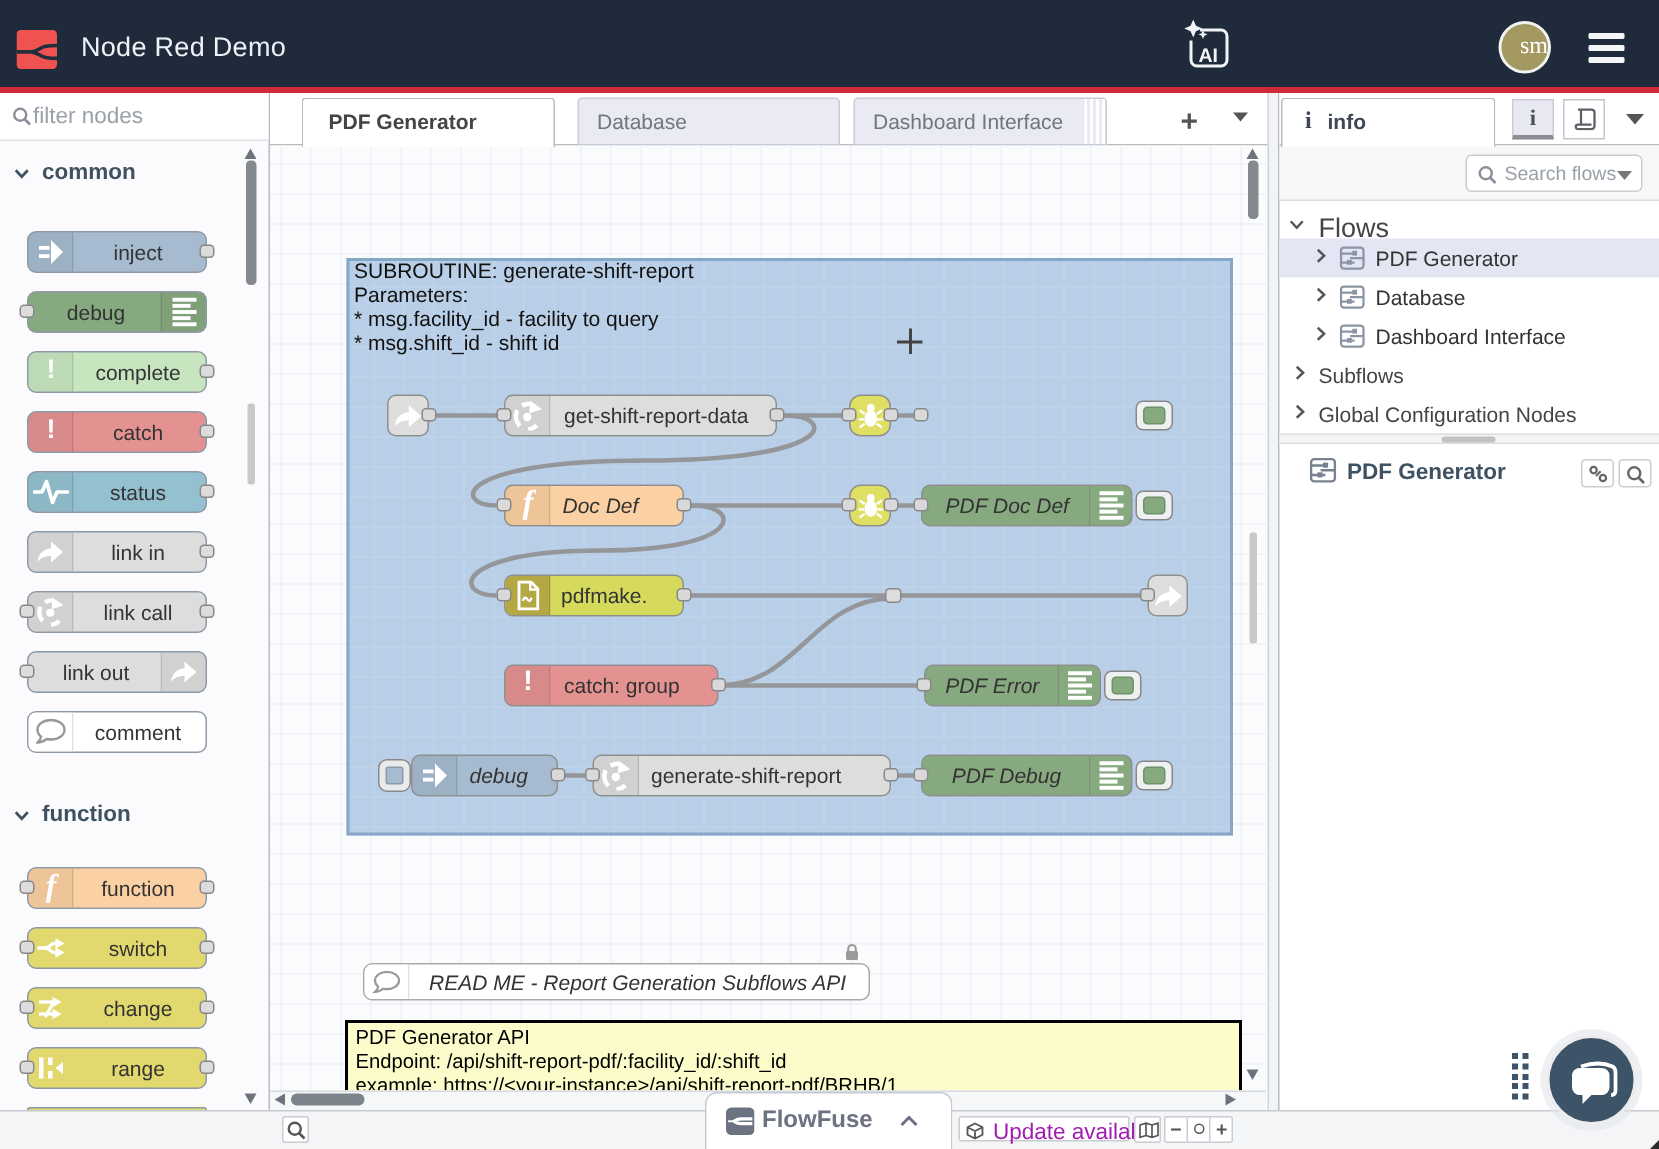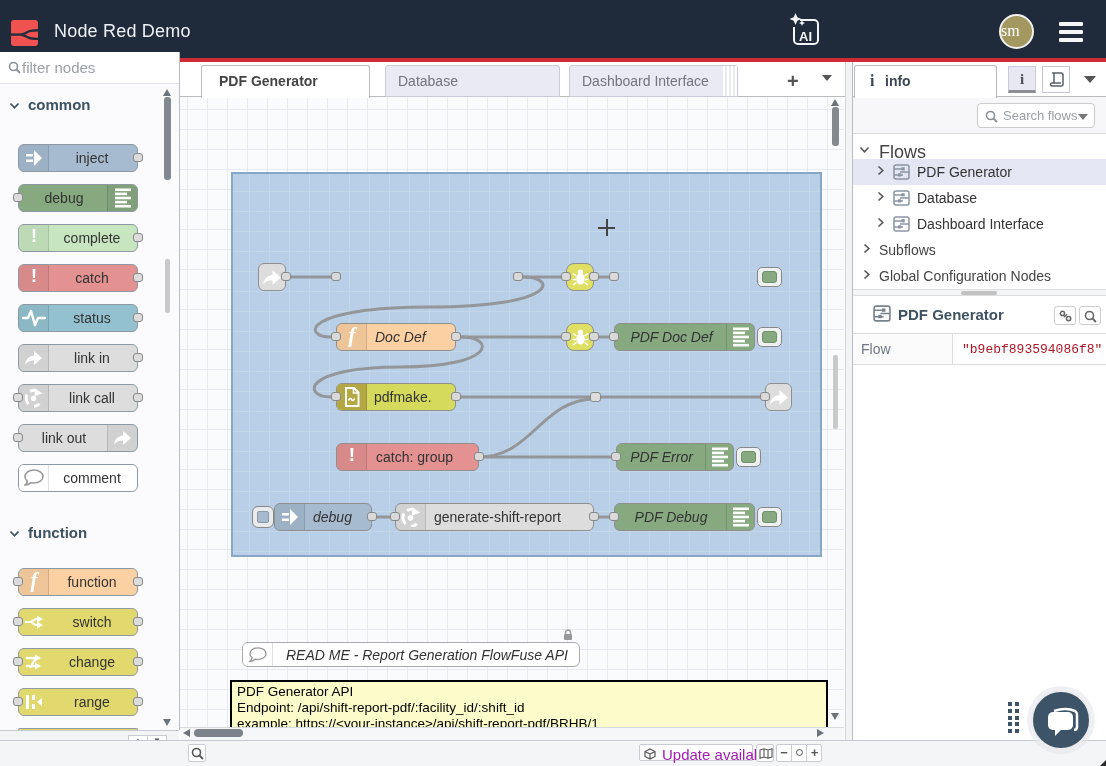--- a/index.html
+++ b/index.html
@@ -8,26 +8,26 @@
 
 
 #header { position:absolute; left:0; top:0; width:1106px; height:58px; background:#1f2a3a; }
 #redline { position:absolute; left:0; top:58px; width:1106px; height:4px; background:#ce2b36; }
 #logo { position:absolute; left:11px; top:20px; width:27px; height:26px; }
 #title { position:absolute; left:54px; top:21px; font-size:18px; color:#eef1f5; letter-spacing:0.2px; }
 #aiicon { position:absolute; left:787px; top:13px; width:34px; height:34px; }
 #deploy { position:absolute; left:841px; top:17px; width:131px; height:29px; background:#3a4352; border-radius:3px; }
 #deploy .dtext { position:absolute; left:52px; top:6px; font-size:15px; color:#8c95a2; }
 #deploy .caret { position:absolute; left:113px; top:12px; width:0; height:0; border-left:6px solid transparent; border-right:6px solid transparent; border-top:7px solid #9aa2ae; }
-#avatar { position:absolute; left:999px; top:14px; width:35px; height:35px; border-radius:50%; background:#a3985f; border:2px solid #f2f2f2; color:#fff; font-size:16px; font-family:"Liberation Serif",serif; text-align:left; line-height:30px; }
+#avatar { position:absolute; left:999px; top:14px; width:35px; height:35px; border-radius:50%; background:#a3985f; border:2px solid #f2f2f2; color:#fff; font-size:16px; font-family:"Liberation Serif",serif; text-align:right; line-height:30px; }
 #burger { position:absolute; left:1059px; top:22px; width:24px; }
 #burger div { height:4px; background:#f5f6f8; margin-bottom:4px; border-radius:1px; }
 
 
-#palette { position:absolute; left:0; top:52px; width:180px; height:678px; background:#fbfbfd; border-right:1px solid #b8bcc3; }
+#palette { position:absolute; left:0; top:62px; width:180px; height:678px; background:#fbfbfd; border-right:1px solid #b8bcc3; }
 #pal-search { position:absolute; left:0; top:0; width:179px; height:32px; background:#fff; border-bottom:1px solid #dfe2e7; }
 #pal-search .ph { position:absolute; left:22px; top:7px; font-size:15px; color:#9aa0a8; }
 .cat-h { position:absolute; left:28px; font-size:15px; font-weight:bold; color:#3e5262; }
 .pnode { position:absolute; left:18px; width:120px; height:28px; border:1px solid #8d99a5; border-radius:6px; font-size:14px; color:#333; }
 .pnode .lbl { position:absolute; top:5px; width:100%; text-align:center; }
 .picon-l { position:absolute; left:0; top:0; width:30px; height:26px; background:rgba(0,0,0,0.05); border-right:1px solid rgba(0,0,0,0.12); border-radius:5px 0 0 5px; }
 .picon-r { position:absolute; right:0; top:0; width:30px; height:26px; background:rgba(0,0,0,0.05); border-left:1px solid rgba(0,0,0,0.12); border-radius:0 5px 5px 0; }
 .port { position:absolute; width:10px; height:9px; background:#dcdcdc; border:1px solid #888; border-radius:3px; }
 #pal-footer { position:absolute; left:0; top:678px; width:179px; height:26px; background:#f3f4f6; border-top:1px solid #c6cad1; }
 
@@ -263,20 +263,21 @@
     <div class="wtab" style="left:21px;width:169px;background:#fff;border:1px solid #bbb;border-bottom:none;height:33px;z-index:3;font-weight:bold;color:#444;padding-left:17px;border-radius:3px 3px 0 0">PDF Generator</div>
     <div class="wtab" style="left:205px;width:175px;background:#e9eaf3;border:1px solid #c9cbd9;color:#72757e;padding-left:12px;border-radius:3px 3px 0 0">Database</div>
     <div class="wtab" style="left:389px;width:169px;background:#e9eaf3;border:1px solid #c9cbd9;color:#72757e;padding-left:12px;border-radius:3px 3px 0 0">Dashboard Interface<div style="position:absolute;right:0;top:0;width:14px;height:30px;background:repeating-linear-gradient(90deg,#fff 0,#fff 2px,transparent 2px,transparent 4px)"></div></div>
     <div style="position:absolute;left:607px;top:8px;font-size:20px;font-weight:bold;color:#555">+</div>
     <div style="position:absolute;left:642px;top:13px;width:0;height:0;border-left:5px solid transparent;border-right:5px solid transparent;border-top:6px solid #555"></div>
   </div>
   <div id="canvas">
 
     <div style="position:absolute;left:51px;top:75px;width:591px;height:385px;background:#b8cfe7;border:2px solid #87a7c7;
       background-image:linear-gradient(to right,#c3d7ea 1px,transparent 1px),linear-gradient(to bottom,#c3d7ea 1px,transparent 1px);background-size:20px 20px;background-position:16px 17px;"></div>
+    <div style="position:absolute;left:56px;top:75px;font-size:14px;color:#111;line-height:16px">SUBROUTINE: generate-shift-report<br>Parameters:<br>* msg.facility_id - facility to query<br>* msg.shift_id - shift id</div>
 
     <svg style="position:absolute;left:0;top:0" width="664" height="630" viewBox="0 0 664 630" fill="none">
       <g stroke="#949699" stroke-width="3">
         <path d="M106 180 L156 180"></path>
         <path d="M338 180 L386 180"></path>
         <path d="M414 180 L434 180"></path>
         <path d="M343 180 C378 180 378 210 250 210 C122 210 122 240 151 240"></path>
         <path d="M276 240 L386 240"></path>
         <path d="M414 240 L434 240"></path>
         <path d="M281 240 C316 240 316 270 220 270 C122 270 122 300 151 300"></path>
@@ -287,20 +288,32 @@
         <path d="M192 420 L215 420"></path>
         <path d="M414 420 L434 420"></path>
       </g>
     </svg>
 
     <div class="node" style="left:78px;top:166px;width:28px;background:#ddd">
         <svg style="position:absolute;left:3px;top:3px" width="21" height="21" viewBox="0 0 20 20">
           <path d="M10 3 l8 7 -8 7 v-4.5 q-6 0 -9 4 q1 -8 9 -9 z" fill="#fff"></path>
         </svg>
       </div>
+    <div class="node" style="left:156px;top:166px;width:182px;background:#ddd">
+      <div class="nicon-l">
+          <svg style="position:absolute;left:5px;top:3px" width="20" height="20" viewBox="0 0 20 20">
+            <circle cx="9.5" cy="11" r="2.8" fill="#fff"></circle>
+            <path d="M4.5 17 A9.5 9.5 0 0 1 2.8 6.5" stroke="#fff" stroke-width="3" fill="none"></path>
+            <path d="M6 3.5 A9.5 9.5 0 0 1 12 2.2" stroke="#fff" stroke-width="3" fill="none"></path>
+            <path d="M11.5 0.2 L19.3 5.8 L10.8 8.6 Z" fill="#fff"></path>
+            <path d="M10 19.5 A9.5 9.5 0 0 0 15.8 16.5" stroke="#fff" stroke-width="3" fill="none"></path>
+          </svg>
+        </div>
+      <div class="nlbl" style="left:39px">get-shift-report-data</div>
+    </div>
     <div class="node" style="left:386px;top:166px;width:28px;background:#dfdf64;border-radius:8px">
         <svg style="position:absolute;left:5px;top:4px" width="17" height="19" viewBox="0 0 17 19">
           <ellipse cx="8.5" cy="11" rx="4.2" ry="5.5" fill="#fff"></ellipse>
           <circle cx="8.5" cy="4" r="2.6" fill="#fff"></circle>
           <g stroke="#fff" stroke-width="1.5">
             <path d="M4.5 8 L1 5.5"></path>
             <path d="M4.2 11.5 L0.5 11.5"></path>
             <path d="M4.5 14.5 L1 17"></path>
             <path d="M12.5 8 L16 5.5"></path>
             <path d="M12.8 11.5 L16.5 11.5"></path>
@@ -459,21 +472,21 @@
     <svg style="position:absolute;left:383px;top:532px" width="10" height="12" viewBox="0 0 10 12">
         <rect x="1" y="5" width="8" height="6" rx="1" fill="#999"></rect>
         <path d="M2.5 5 V3.5 a2.5 2.5 0 0 1 5 0 V5" fill="none" stroke="#999" stroke-width="1.4"></path>
       </svg>
     <div class="node" style="left:62px;top:545px;width:338px;height:25px;background:#fff;border-color:#aaa">
       <div class="nicon-l" style="background:#fff;height:23px">
           <svg style="position:absolute;left:5px;top:4px" width="20" height="16" viewBox="0 0 20 18">
             <path d="M10 1 c5 0 9 2.8 9 6.5 c0 3.7 -4 6.5 -9 6.5 c-1 0 -2 -0.1 -2.9 -0.35 C5.5 15 3.5 16 1 16 c1.4 -1.2 2.2 -2.6 2.4 -3.9 C1.9 11 1 9.6 1 7.5 C1 3.8 5 1 10 1 z" fill="none" stroke="#999" stroke-width="1.6"></path>
           </svg>
         </div>
-      <div class="nlbl" style="left:43px;top:4px;font-style:italic">READ ME - Report Generation FlowFuse API</div>
+      <div class="nlbl" style="left:43px;top:4px;font-style:italic">READ ME - Report Generation Subflows API</div>
     </div>
 
     <div style="position:absolute;left:50px;top:583px;width:598px;height:47px;background:#fcfcca;border:2px solid #000;border-bottom:none;overflow:hidden">
       <div style="position:absolute;left:5px;top:2px;font-size:13.5px;color:#000;line-height:16px;white-space:nowrap">PDF Generator API<br>Endpoint: /api/shift-report-pdf/:facility_id/:shift_id<br>example: https:​//&lt;your-instance&gt;/api/shift-report-pdf/BRHB/1</div>
     </div>
 
     <div style="position:absolute;left:651px;top:2px;width:0;height:0;border-left:4.5px solid transparent;border-right:4.5px solid transparent;border-bottom:7px solid #6d737c"></div>
     <div style="position:absolute;left:652px;top:10px;width:7px;height:39px;background:#84888f;border-radius:3px"></div>
     <div style="position:absolute;left:653px;top:258px;width:5px;height:74px;background:#c9c9c9;border-radius:2px"></div>
     <div style="position:absolute;left:651px;top:616px;width:0;height:0;border-left:4.5px solid transparent;border-right:4.5px solid transparent;border-top:7px solid #6d737c"></div>
@@ -572,25 +585,20 @@
           <path d="M4.9 7.3 L8.1 4.2" stroke="#666" stroke-width="1.5"></path>
         </svg>
     </div>
     <div style="position:absolute;left:226px;top:244px;width:22px;height:19px;background:#fff;border:1px solid #ccc;border-radius:3px">
       <svg style="position:absolute;left:4px;top:3px" width="13" height="13" viewBox="0 0 13 13">
           <circle cx="5.5" cy="5.5" r="4" fill="none" stroke="#666" stroke-width="1.6"></circle>
           <path d="M8.5 8.5 L12 12" stroke="#666" stroke-width="1.8"></path>
         </svg>
     </div>
 
-    <div style="position:absolute;left:0;top:271px;width:254px;height:32px;border-top:1px solid #ddd;border-bottom:1px solid #ddd">
-      <div style="position:absolute;left:0;top:0;width:100px;height:30px;border-right:1px solid #ddd;background:#fbfbfc"></div>
-      <div style="position:absolute;left:8px;top:7px;font-size:14px;color:#6e7681">Flow</div>
-      <div style="position:absolute;left:109px;top:8px;font-size:13px;color:#ad1625;font-family:'Liberation Mono',monospace">"b9ebf893594086f8"</div>
-    </div>
   </div>
   <div id="footer">
     <div class="fbtn" style="left:188px;top:3px;width:18px;height:18px;border-radius:2px">
       <svg style="position:absolute;left:2px;top:2px" width="13" height="13" viewBox="0 0 13 13">
           <circle cx="5.5" cy="5.5" r="4" fill="none" stroke="#555" stroke-width="1.6"></circle>
           <path d="M8.5 8.5 L12 12" stroke="#555" stroke-width="1.8"></path>
         </svg>
     </div>
     <div class="fbtn" style="left:639px;top:3px;width:114px;height:17px;border-radius:2px">
       <svg style="position:absolute;left:4px;top:3px" width="12" height="12" viewBox="0 0 12 12">
@@ -605,20 +613,30 @@
     </div>
     <div class="fbtn" style="left:776px;top:3px;width:46px;height:18px;border-radius:2px">
       <div style="position:absolute;left:0;top:0;width:15px;height:16px;border-right:1px solid #c9ccd2;text-align:center;font-size:13px;font-weight:bold;color:#555;line-height:15px">−</div>
       <div style="position:absolute;left:15px;top:0;width:15px;height:16px;border-right:1px solid #c9ccd2">
           <div style="position:absolute;left:3.5px;top:4px;width:7px;height:7px;border:1.4px solid #555;border-radius:50%"></div>
         </div>
       <div style="position:absolute;left:30px;top:0;width:15px;height:16px;text-align:center;font-size:13px;font-weight:bold;color:#555;line-height:15px">+</div>
     </div>
   </div>
 
+  <div style="position:absolute;left:470px;top:728px;width:165px;height:38px;background:#fff;border:1px solid #c6cad1;border-bottom:none;border-radius:8px 8px 0 0;z-index:8">
+    <svg style="position:absolute;left:13px;top:9px" width="19" height="19" viewBox="0 0 27 26">
+        <rect x="0" y="0" width="27" height="26" rx="5" fill="#6b7280"></rect>
+        <path d="M25 9.2 L14.5 9.2 Q9.5 9.2 6.5 12 L2 12 L2 14 L6.5 14 Q9.5 16.8 14.5 16.8 L25 16.8 L25 13.8 L16 13.8 Q12.5 13.8 10.5 13 Q12.5 12.2 16 12.2 L25 12.2 Z" fill="#fff"></path>
+      </svg>
+    <span style="position:absolute;left:37px;top:9px;font-size:16px;font-weight:bold;color:#6b7280">FlowFuse</span>
+    <svg style="position:absolute;left:128px;top:13px" width="14" height="10" viewBox="0 0 14 10">
+        <path d="M2 8 L7 3 L12 8" fill="none" stroke="#6b7280" stroke-width="2"></path>
+      </svg>
+  </div>
 
   <div style="position:absolute;left:1006px;top:700px;z-index:9">
     <div style="position:absolute;left:2px;top:2px;display:grid;grid-template-columns:4px 4px;grid-gap:2.8px">
       <div style="width:4px;height:4px;background:#3d5368"></div>
         <div style="width:4px;height:4px;background:#3d5368"></div>
       <div style="width:4px;height:4px;background:#3d5368"></div>
         <div style="width:4px;height:4px;background:#3d5368"></div>
       <div style="width:4px;height:4px;background:#3d5368"></div>
         <div style="width:4px;height:4px;background:#3d5368"></div>
       <div style="width:4px;height:4px;background:#3d5368"></div>

